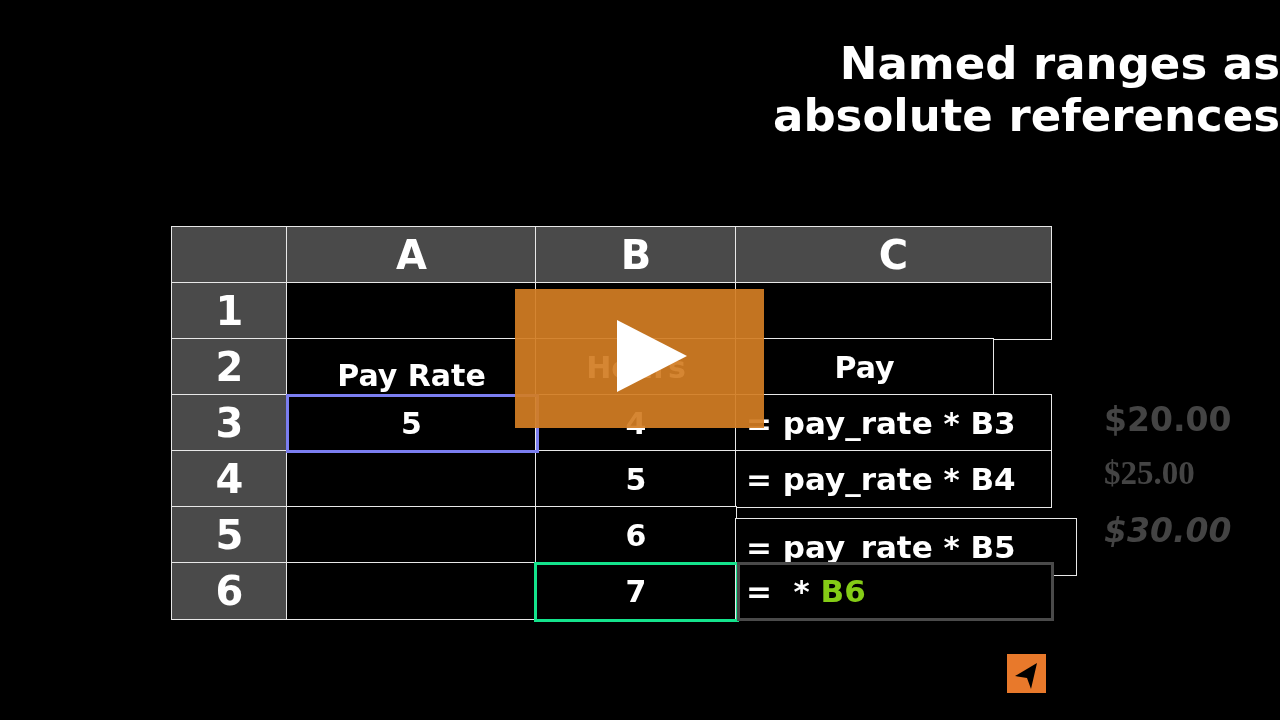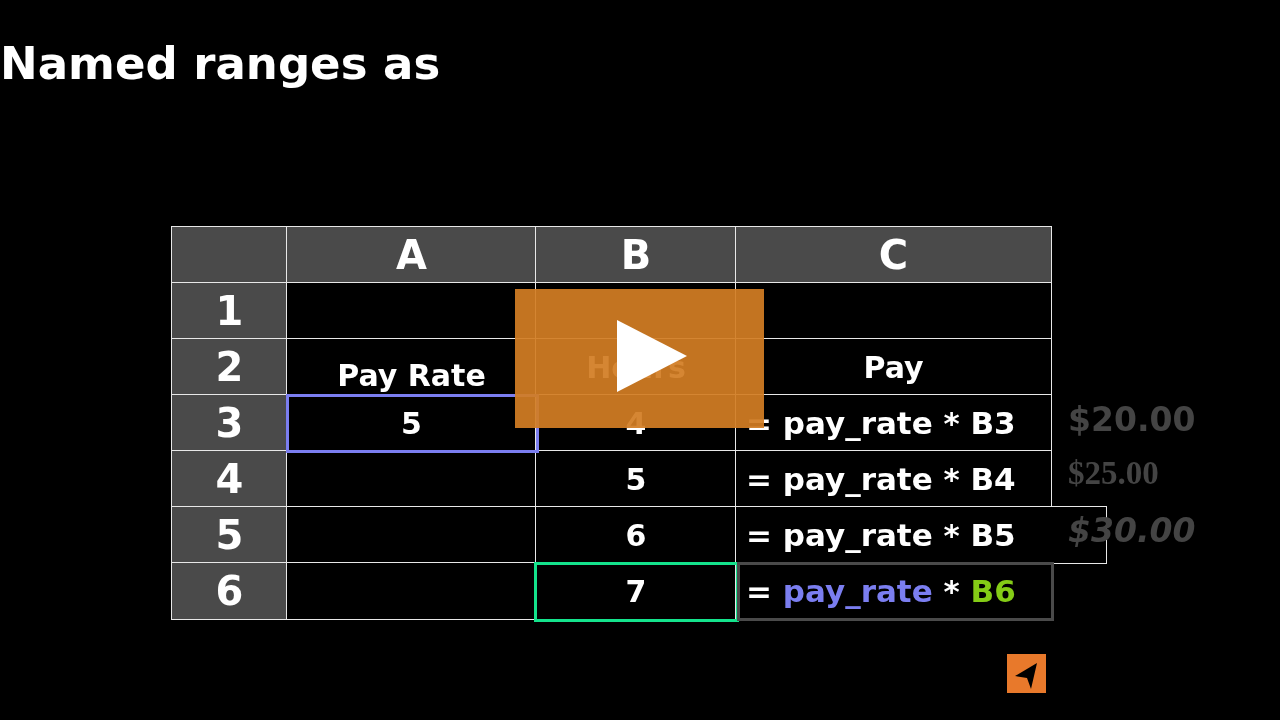--- a/index.html
+++ b/index.html
@@ -1,46 +1,47 @@
 <!DOCTYPE html>
 <html><head>
 <meta charset="utf-8">
 <style>
   html, body { margin:0; padding:0; background:#000; }
   body { width:1280px; height:720px; position:relative; overflow:hidden;
          font-family:"DejaVu Sans", sans-serif; color:#fff; }
-  .title { position:absolute; left:0; width:1280px; top:38px; text-align:left;
+  .title { position:absolute; left:0; width:1280px; top:38px; text-align:right;
            font-weight:bold; font-size:45px; line-height:52px; letter-spacing:0px; }
   .grid { position:absolute; left:171px; top:226px; }
   .cell { position:absolute; box-sizing:border-box; display:flex; align-items:center;
           justify-content:center; font-weight:bold; color:#fff; }
   .hdr { background:#4a4a4a; border:1.5px solid #e8e8e8; font-size:40px; }
   .body { background:#000; border:1.5px solid #e8e8e8; font-size:30px; }
   .formula { justify-content:flex-start; padding-left:10px; font-size:31px; }
   .sel-blue { position:absolute; border:3px solid #7b7ef0; box-sizing:border-box; }
   .sel-green { position:absolute; border:3px solid #14e38c; box-sizing:border-box; }
   .sel-gray { position:absolute; border:3px solid #4a4a4a; box-sizing:border-box; }
-  .result { position:absolute; left:1068px; font-size:33px; color:#444; font-weight:bold; }
+  .result { position:absolute; left:1104px; font-size:33px; color:#444; font-weight:bold; }
   .blue { color:#7b7ef0; } .green { color:#84cc16; }
   .play { position:absolute; left:515px; top:289px; width:249px; height:139px;
           background:rgba(210,125,35,0.93); }
   .play-tri { position:absolute; left:102px; top:31px; width:0; height:0;
               border-top:36px solid transparent; border-bottom:36px solid transparent;
               border-left:70px solid #fff; }
   .logo { position:absolute; left:1003px; top:654px; display:flex; align-items:center; }
   .logo-text { font-family:"Liberation Sans", sans-serif; font-weight:bold; font-size:48px;
                color:#6d6e71; letter-spacing:-2px; }
   .logo-box { width:39px; height:39px; background:#e8792b; margin-left:4px; position:relative; }
   .logo-box svg { position:absolute; left:0; top:0; }
 </style>
 </head>
 <body>
 
 <div class="title">
   <div>Named ranges as</div>
+  <div>absolute references</div>
 </div>
 
 <div class="grid">
 
   <div class="cell hdr" style="left:0;top:0;width:117px;height:58px;"></div>
   <div class="cell hdr" style="left:115px;top:0;width:251px;height:58px;">A</div>
   <div class="cell hdr" style="left:364px;top:0;width:202px;height:58px;">B</div>
   <div class="cell hdr" style="left:564px;top:0;width:317px;height:58px;">C</div>
 
   <div class="cell hdr" style="left:0;top:56px;width:117px;height:58px;">1</div>
@@ -49,38 +50,38 @@
   <div class="cell hdr" style="left:0;top:224px;width:117px;height:58px;">4</div>
   <div class="cell hdr" style="left:0;top:280px;width:117px;height:58px;">5</div>
   <div class="cell hdr" style="left:0;top:336px;width:117px;height:58px;">6</div>
 
   <div class="cell body" style="left:115px;top:56px;width:251px;height:58px;"></div>
   <div class="cell body" style="left:364px;top:56px;width:202px;height:58px;"></div>
   <div class="cell body" style="left:564px;top:56px;width:317px;height:58px;"></div>
 
   <div class="cell body" style="left:115px;top:112px;width:251px;height:74px;">Pay Rate</div>
   <div class="cell body" style="left:364px;top:112px;width:202px;height:58px;">Hours</div>
-  <div class="cell body" style="left:564px;top:112px;width:317px;height:58px;">Pay</div>
+  <div class="cell body" style="left:564px;top:112px;width:259px;height:58px;">Pay</div>
 
   <div class="cell body" style="left:115px;top:168px;width:251px;height:58px;">5</div>
   <div class="cell body" style="left:364px;top:168px;width:202px;height:58px;">4</div>
   <div class="cell body formula" style="left:564px;top:168px;width:317px;height:58px;">= pay_rate * B3</div>
 
   <div class="cell body" style="left:115px;top:224px;width:251px;height:58px;"></div>
   <div class="cell body" style="left:364px;top:224px;width:202px;height:58px;">5</div>
   <div class="cell body formula" style="left:564px;top:224px;width:317px;height:58px;">= pay_rate * B4</div>
 
   <div class="cell body" style="left:115px;top:280px;width:251px;height:58px;"></div>
   <div class="cell body" style="left:364px;top:280px;width:202px;height:58px;">6</div>
-  <div class="cell body formula" style="left:564px;top:280px;width:372px;height:58px;">= pay_rate * B5</div>
+  <div class="cell body formula" style="left:564px;top:292px;width:342px;height:58px;">= pay_rate * B5</div>
 
   <div class="cell body" style="left:115px;top:336px;width:251px;height:58px;"></div>
   <div class="cell body" style="left:364px;top:336px;width:202px;height:58px;">7</div>
   <div class="cell body formula" style="left:564px;top:336px;width:317px;height:58px;">
-    <span>=</span>&nbsp;<span class="blue">pay_rate</span>&nbsp;<span>*</span>&nbsp;<span class="green">B6</span>
+    <span>=</span>&nbsp;&nbsp;<span>*</span>&nbsp;<span class="green">B6</span>
   </div>
 
   <div class="sel-blue" style="left:115px;top:168px;width:253px;height:59px;"></div>
   <div class="sel-green" style="left:363px;top:336px;width:205px;height:60px;"></div>
   <div class="sel-gray" style="left:566px;top:336px;width:317px;height:59px;"></div>
 </div>
 
 <div class="result" style="top:400px;">$20.00</div>
 <div class="result" style="top:455px;font-family:Liberation Serif, serif;">$25.00</div>
 <div class="result" style="top:511px;font-style:italic;">$30.00</div>

